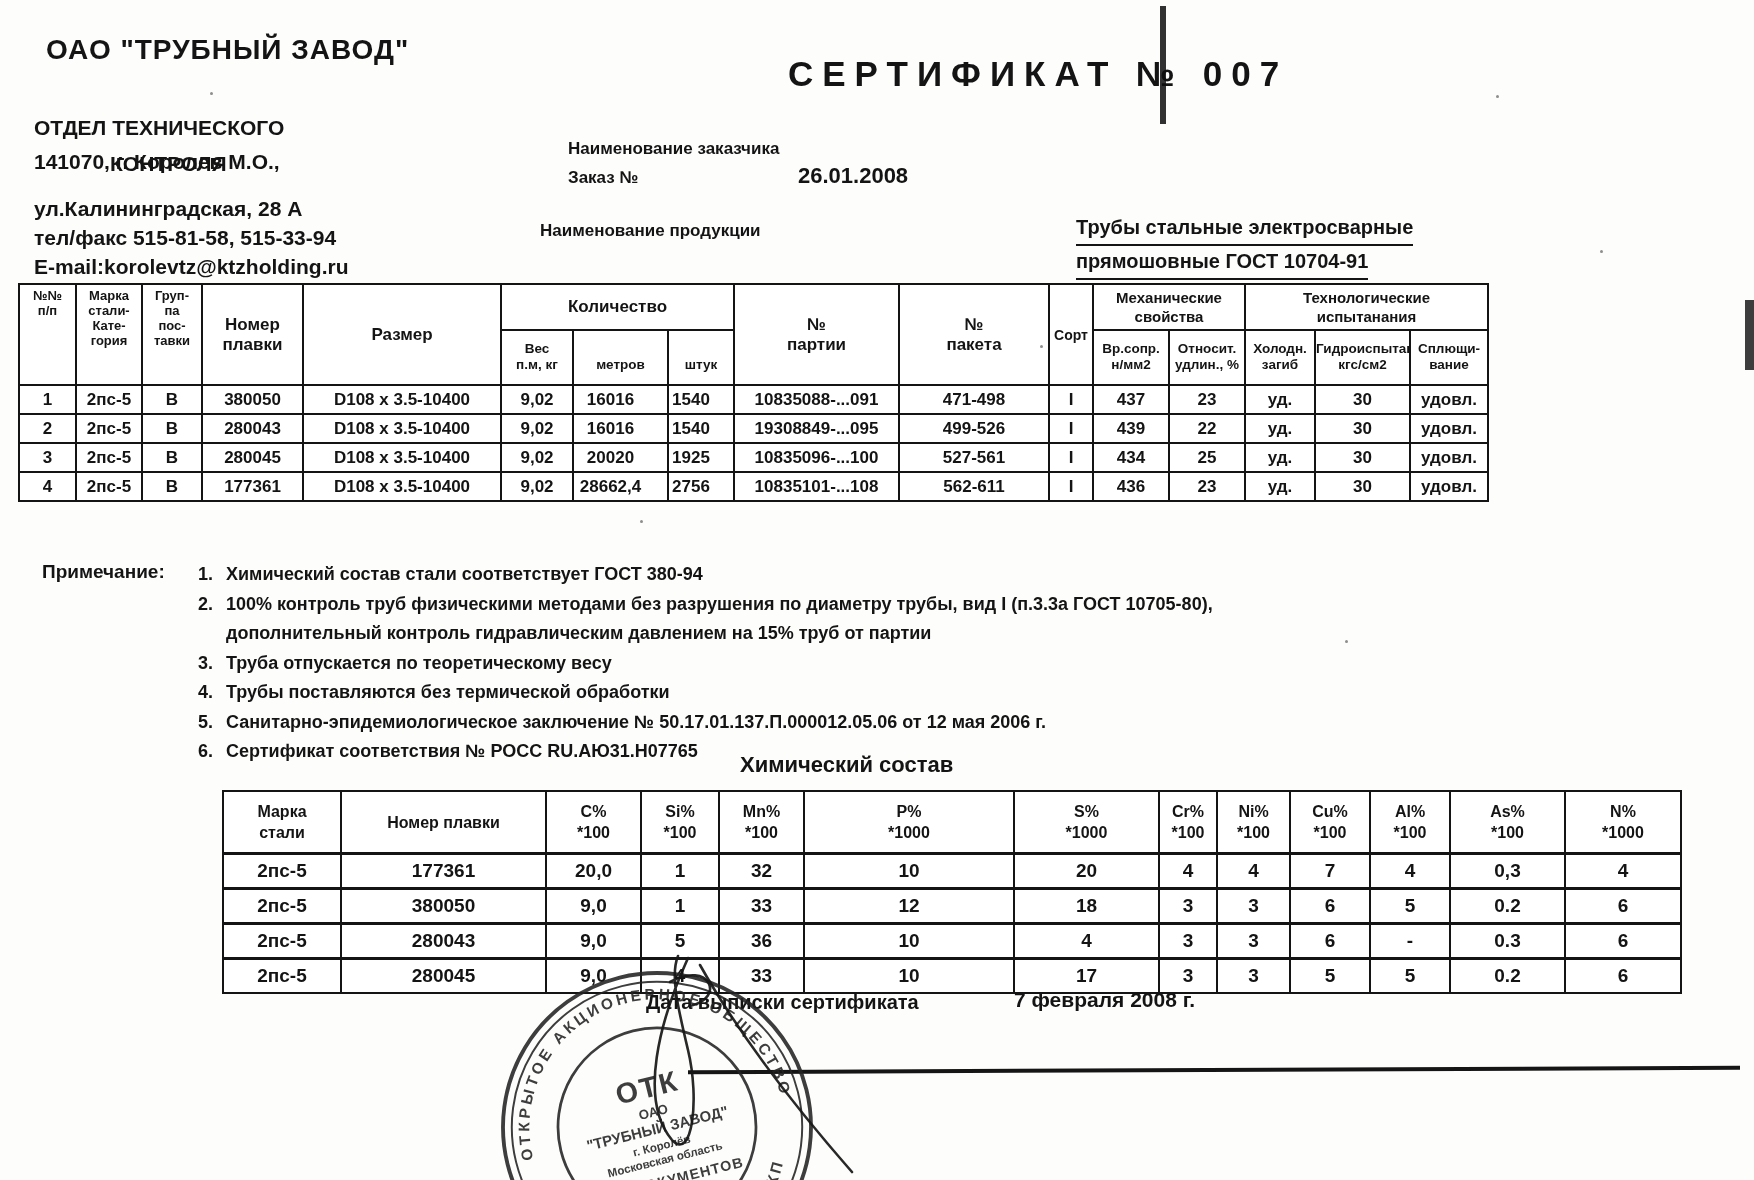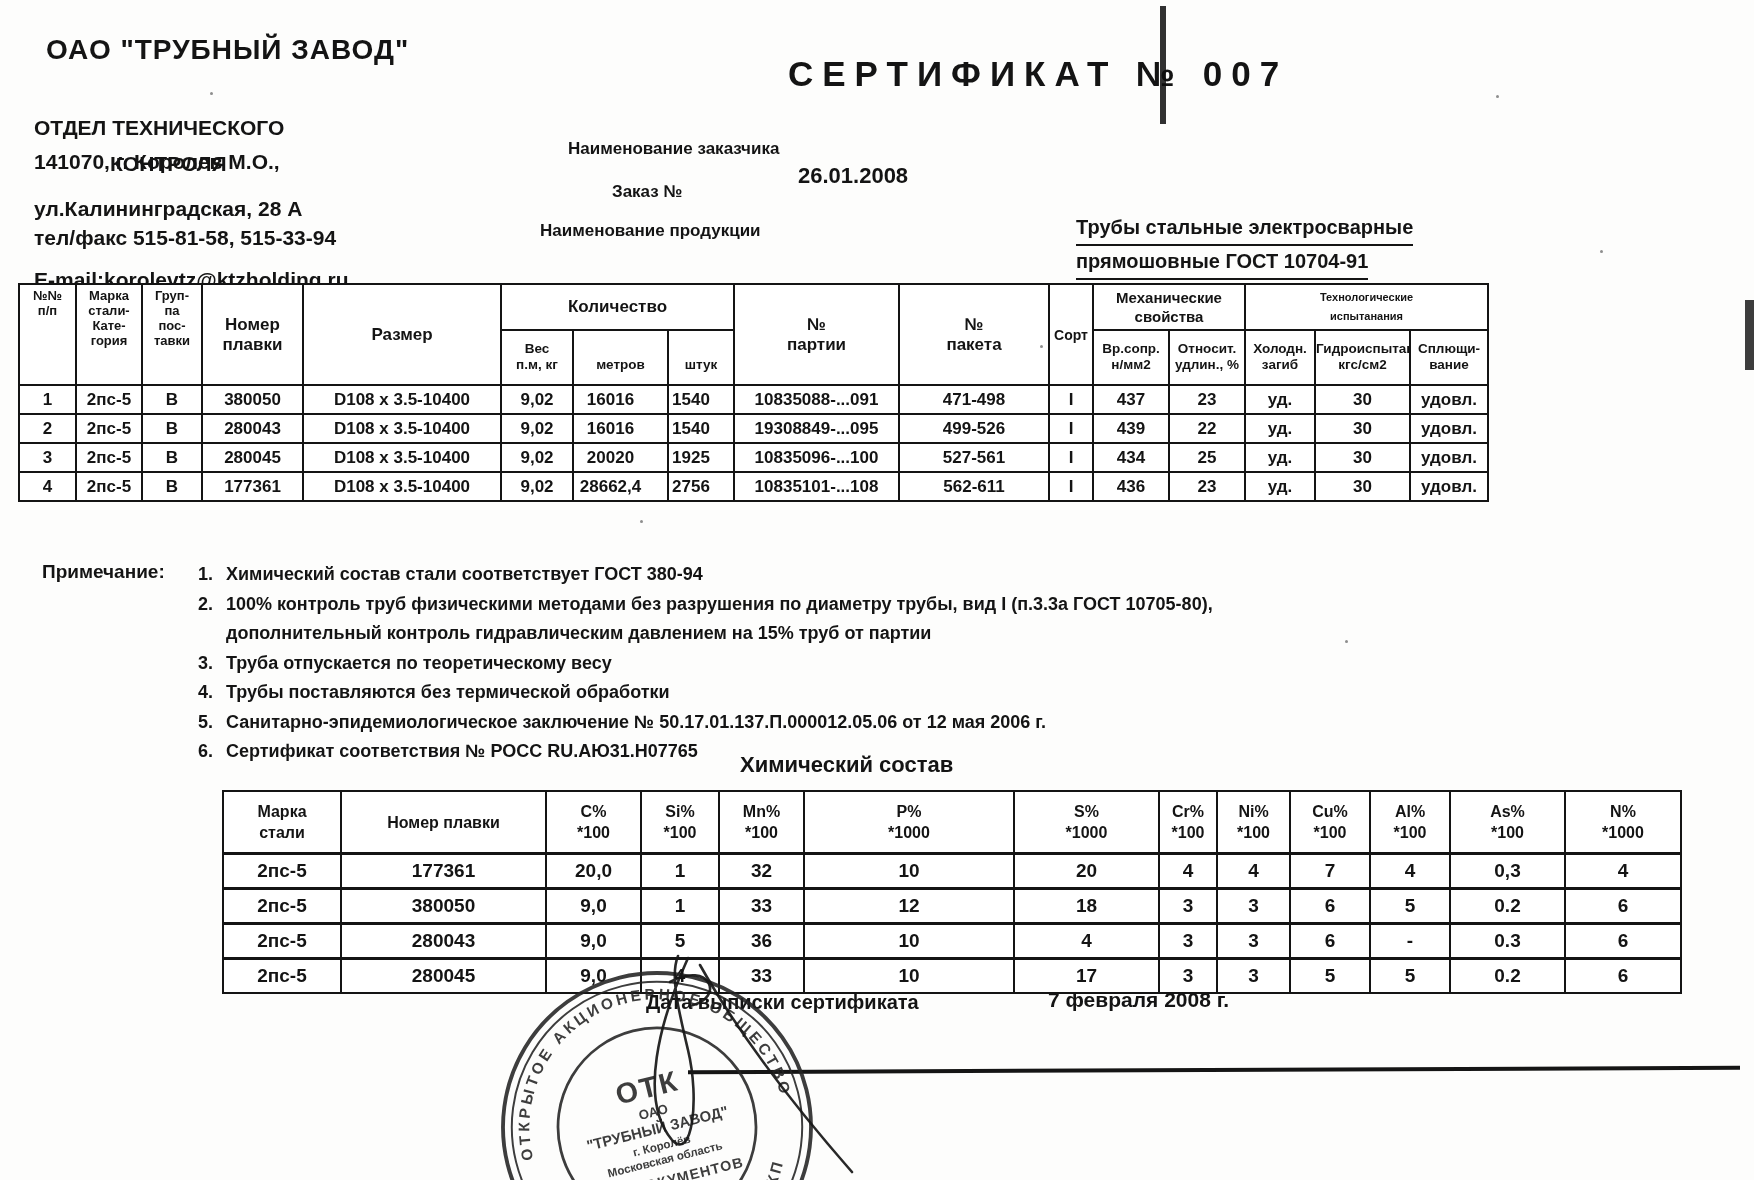--- a/index.html
+++ b/index.html
@@ -35,21 +35,21 @@
   .chem-table th{font-weight:700;white-space:pre-line;font-size:16px;line-height:21px;height:60px;text-align:center;}
   .chem-table td{height:32px;font-size:19px;font-weight:700;text-align:center;border-top-width:3px;}
   
   .notes-label{left:42px;top:561px;font-size:19px;font-weight:700;}
   .notes{left:198px;top:560px;width:1350px;}
   .note-line{display:flex;line-height:29.5px;font-size:18px;font-weight:700;}
   .note-num{width:28px;flex:0 0 28px;}
   .chem-title{left:740px;top:752px;font-size:22px;font-weight:700;}
   
   .date-label{left:646px;top:991px;font-size:20px;font-weight:700;}
-  .date-value{left:1048px;top:988px;font-size:21px;font-weight:700;}
+  .date-value{left:1014px;top:988px;font-size:21px;font-weight:700;}
   .hline{left:688px;top:1068px;width:1052px;height:4px;background:#151515;transform:rotate(-0.25deg);}
   
   .stamp{left:492px;top:962px;width:330px;height:330px;}
   .stamp circle{fill:none;stroke:#232323;}
   .stamp text{fill:#232323;text-anchor:middle;font-family:"Liberation Sans",sans-serif;}
   .ring{font-size:14px;font-weight:700;letter-spacing:3px;}
   .s-otk{font-size:26px;font-weight:700;letter-spacing:2px;}
   .s-sm{font-size:12px;font-weight:700;}
   .s-md{font-size:13.5px;font-weight:700;}
   .s-md2{font-size:13px;font-weight:700;letter-spacing:1px;}
@@ -65,25 +65,25 @@
 <div class="page">
 
   <div class="abs company">ОАО "ТРУБНЫЙ ЗАВОД"</div>
   <div class="abs dept">
     <div>ОТДЕЛ ТЕХНИЧЕСКОГО</div>
     <div class="l2">КОНТРОЛЯ</div>
   </div>
   <div class="abs addr" style="top:150px;">141070,  г. Королев М.О.,</div>
   <div class="abs addr" style="top:197px;">ул.Калининградская, 28 А</div>
   <div class="abs addr" style="top:226px;">тел/факс 515-81-58, 515-33-94</div>
-  <div class="abs addr" style="top:268px;">E-mail:korolevtz@ktzholding.ru</div>
+  <div class="abs addr" style="top:255px;">E-mail:korolevtz@ktzholding.ru</div>
 
   <div class="abs cert-title">СЕРТИФИКАТ  №  007</div>
   <div class="abs lbl" style="left:568px;top:139px;">Наименование заказчика</div>
-  <div class="abs lbl" style="left:568px;top:182px;margin-left:44px;">Заказ №</div>
+  <div class="abs lbl" style="left:568px;top:168px;">Заказ №</div>
   <div class="abs val-bold" style="left:798px;top:163px;">26.01.2008</div>
   <div class="abs lbl" style="left:540px;top:221px;">Наименование продукции</div>
   <div class="abs product-name">
     <span>Трубы стальные электросварные</span><br>
     <span>прямошовные ГОСТ 10704-91</span>
   </div>
 
   <table class="abs main-table">
     <colgroup>
       <col style="width:57px">
@@ -119,21 +119,21 @@
 плавки</th>
         <th rowspan="2" class="mid">Размер</th>
         <th colspan="3" class="mid">Количество</th>
         <th rowspan="2" class="mid">№
 партии</th>
         <th rowspan="2" class="mid">№
 пакета</th>
         <th rowspan="2" style="font-size:14px;">Сорт</th>
         <th colspan="2" style="font-size:15px;line-height:19px;">Механические
 свойства</th>
-        <th colspan="3" style="font-size:11px;line-height:19px;">Технологические
+        <th colspan="3" style="font-size:15px;line-height:19px;">Технологические
 испытанания</th>
       </tr>
       <tr class="h-sub">
         <th>Вес
 п.м, кг</th>
         <th>метров</th>
         <th>штук</th>
         <th>Вр.сопр.
 н/мм2</th>
         <th>Относит.

